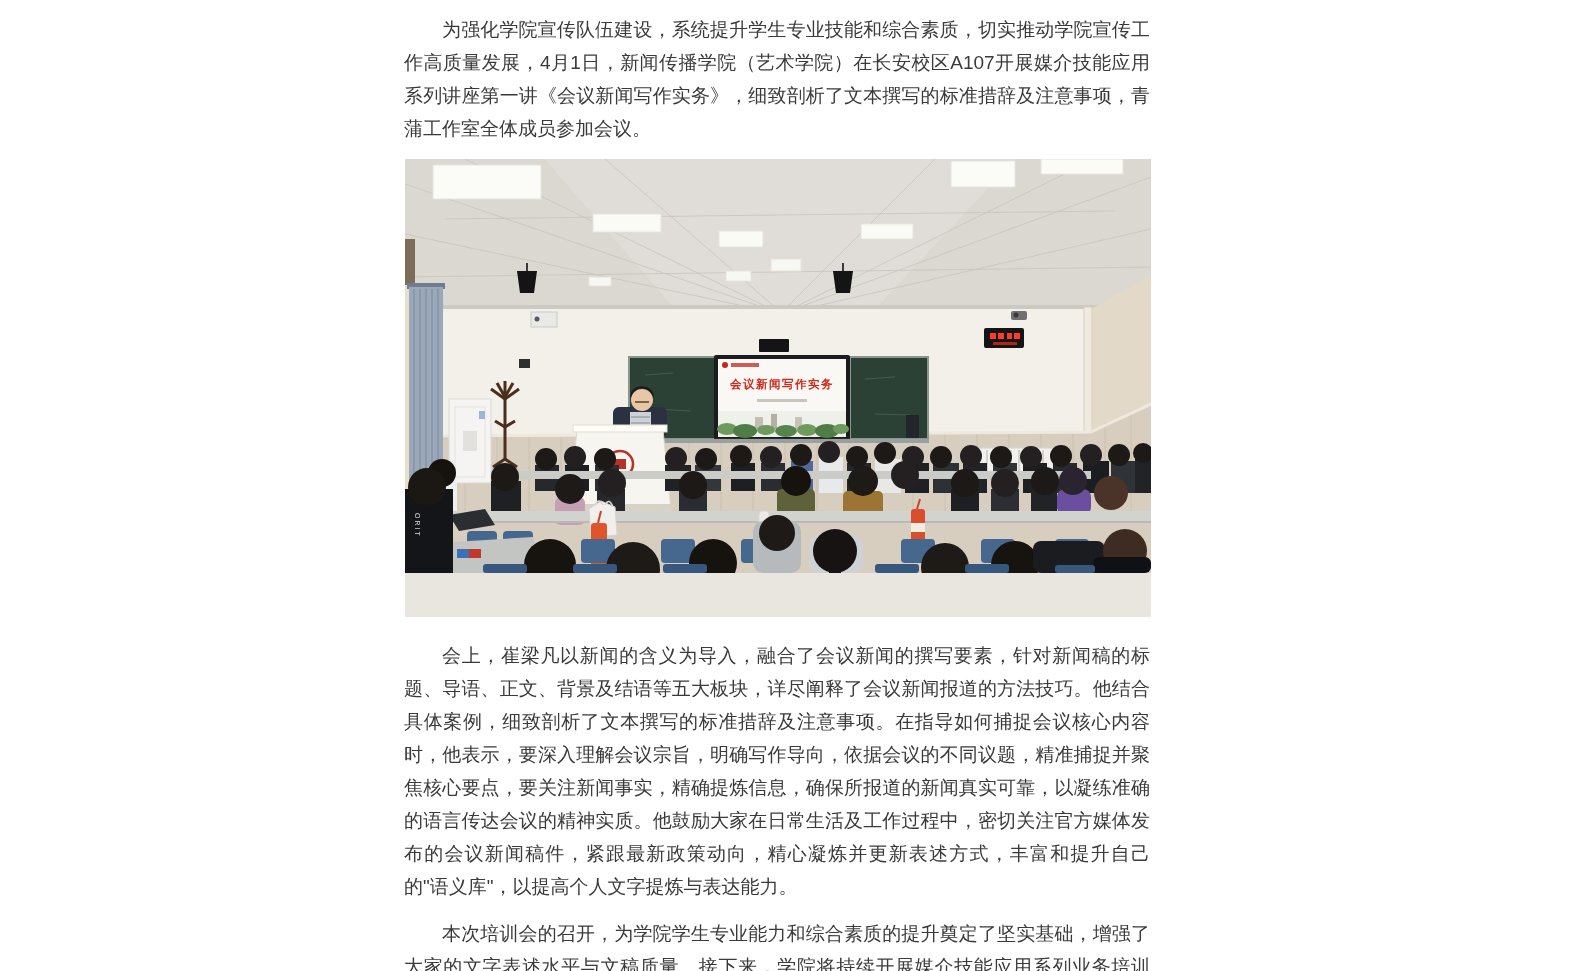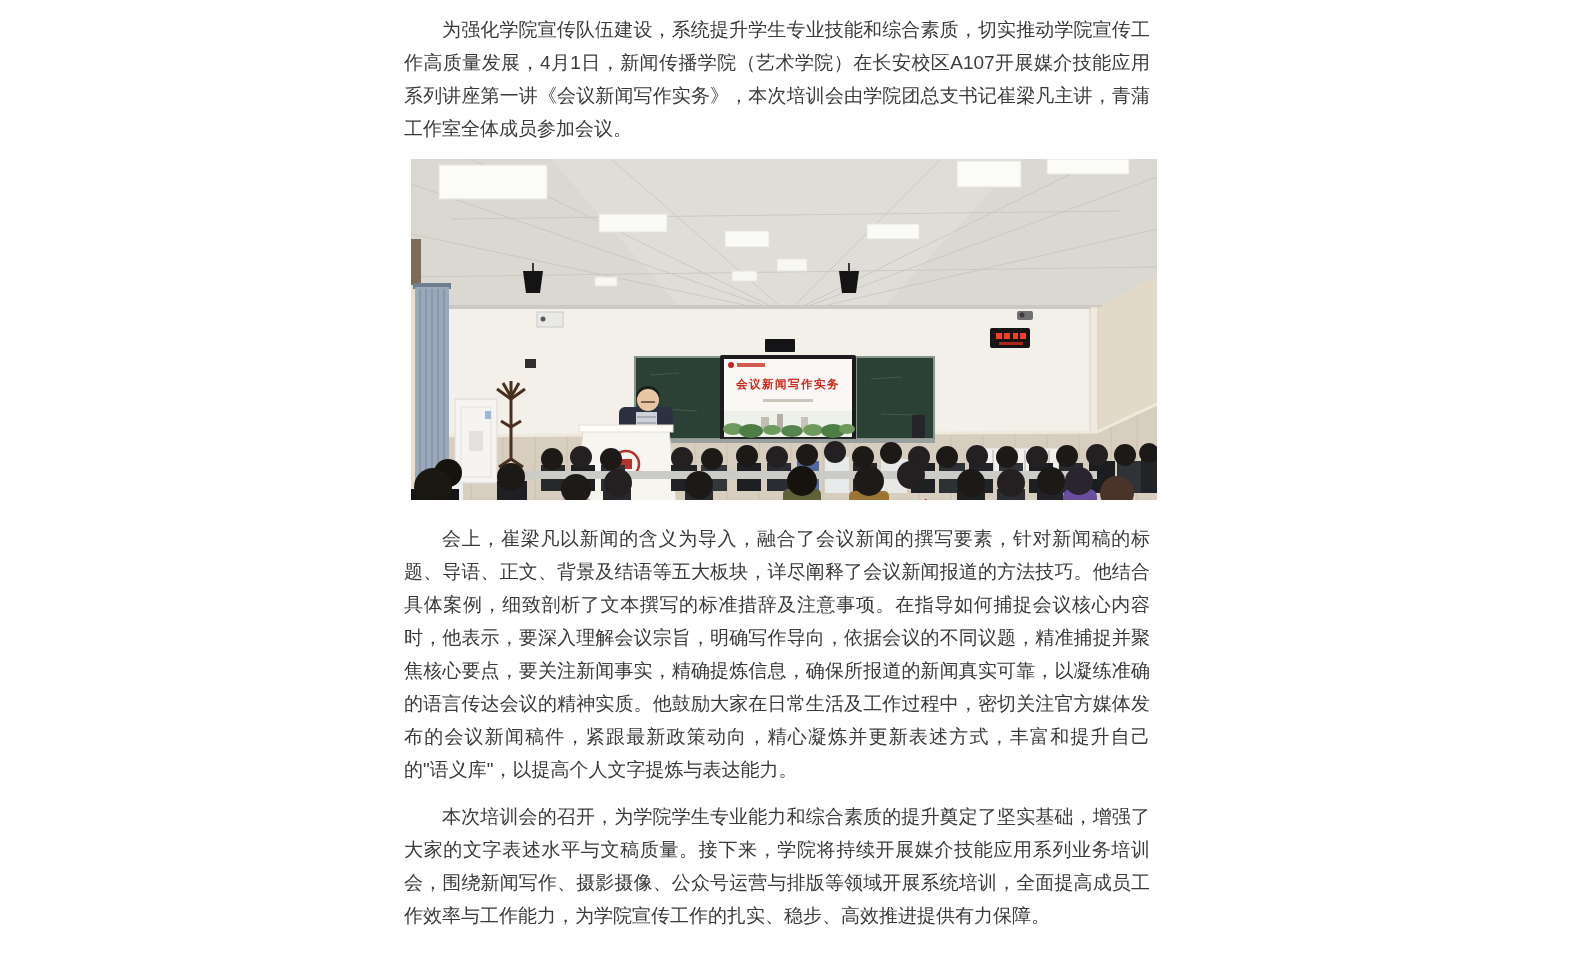--- a/index.html
+++ b/index.html
@@ -12,34 +12,34 @@
   .article{
     position:absolute;left:404px;top:13px;width:746px;
     color:#3a3a3a;font-size:19px;line-height:33px;
   }
   .article p{
     margin:0 0 14px 0;
     text-align:justify;
     text-indent:2em;
   }
   .photo{
-    width:746px;height:341px;
-    margin:4px 0 22px 7px;
+    width:746px;height:458px;
+    margin:4px 0 22px 1px;
     overflow:hidden;
     background:#e9e6e0;
     text-align:center;
   }
   .photo svg{display:block;}
 </style>
 </head>
 <body>
 
 <div class="article">
 
-  <p>为强化学院宣传队伍建设，系统提升学生专业技能和综合素质，切实推动学院宣传工作高质量发展，4月1日，新闻传播学院（艺术学院）在长安校区A107开展媒介技能应用系列讲座第一讲《会议新闻写作实务》，本次培训会由学院团总支书记崔梁凡主讲，青蒲工作室全体成员参加会议。</p>
+  <p>为强化学院宣传队伍建设，系统提升学生专业技能和综合素质，切实推动学院宣传工作高质量发展，4月1日，新闻传播学院（艺术学院）在长安校区A107开展媒介技能应用系列讲座第一讲《会议新闻写作实务》，细致剖析了文本撰写的标准措辞及注意事项，青蒲工作室全体成员参加会议。</p>
 
   <div class="photo">
     <svg width="746" height="414" viewBox="0 0 746 414" xmlns="http://www.w3.org/2000/svg">
 
       <g>
         <rect x="0" y="0" width="746" height="152" fill="#dbd8d2"></rect>
         <polygon points="140,0 610,0 470,150 270,150" fill="#e2e0da" opacity="0.7"></polygon>
         <g stroke="#c7c4bd" stroke-width="1" opacity="0.8">
           <line x1="0" y1="25" x2="360" y2="149"></line>
           <line x1="0" y1="75" x2="362" y2="152"></line>

